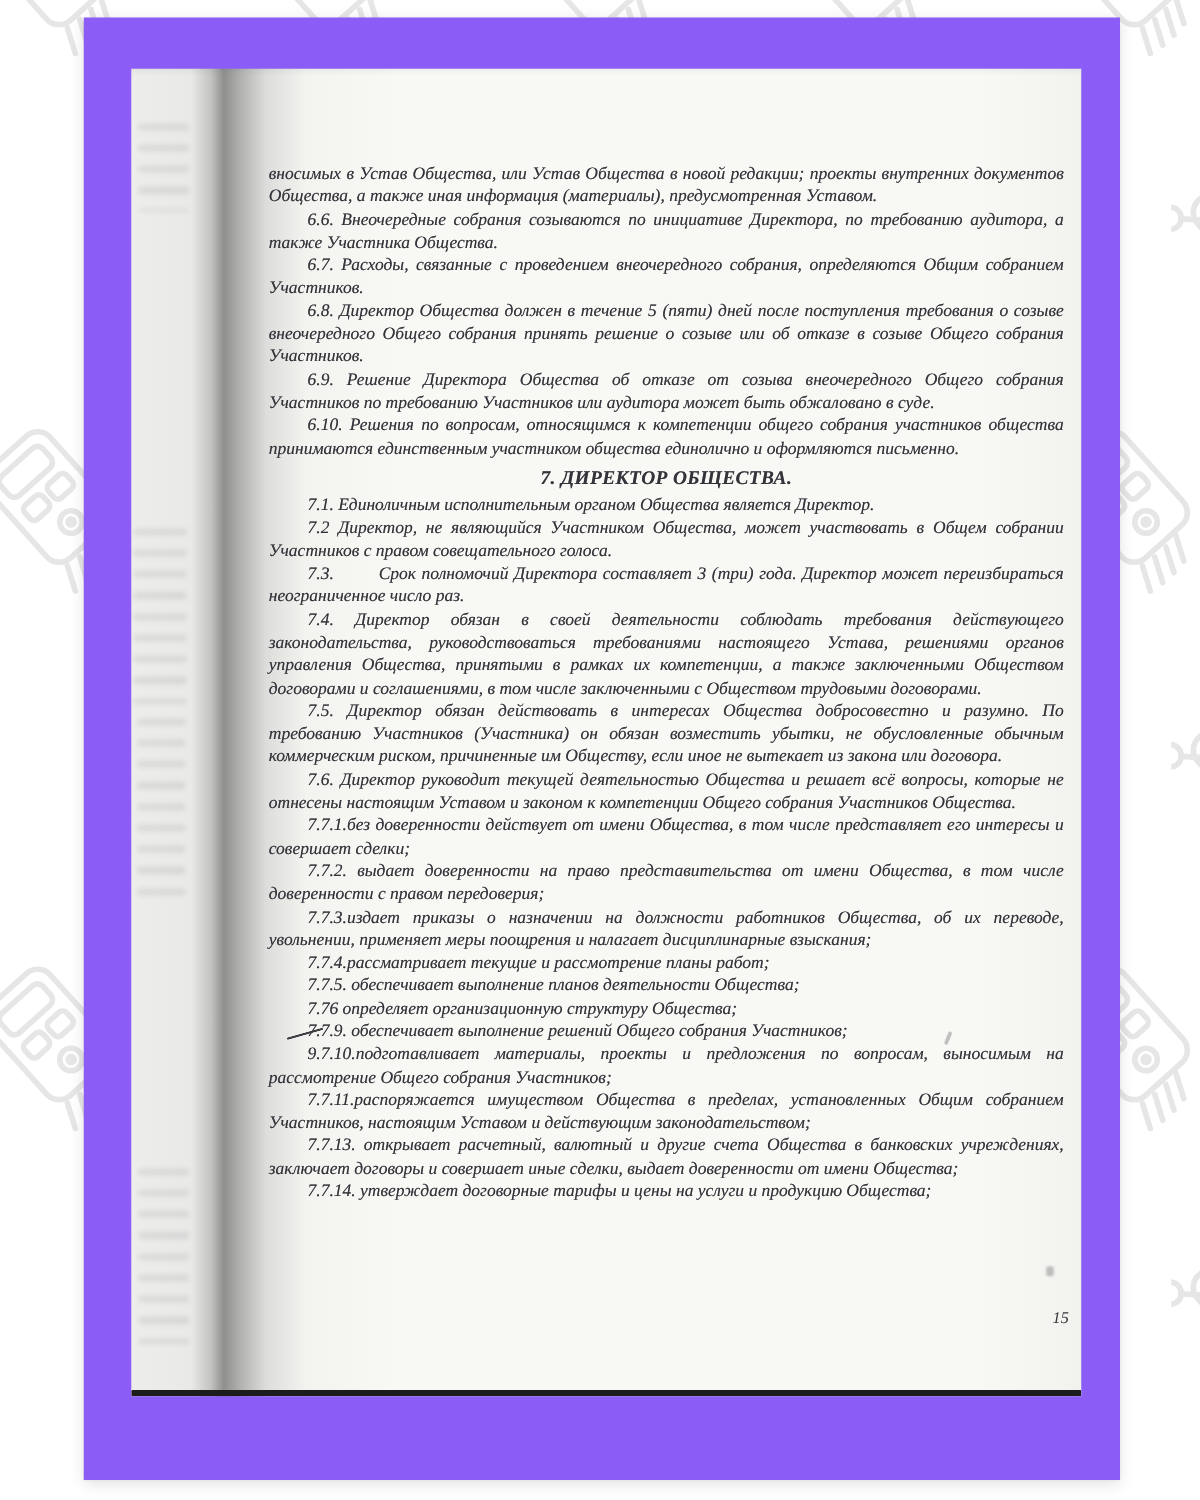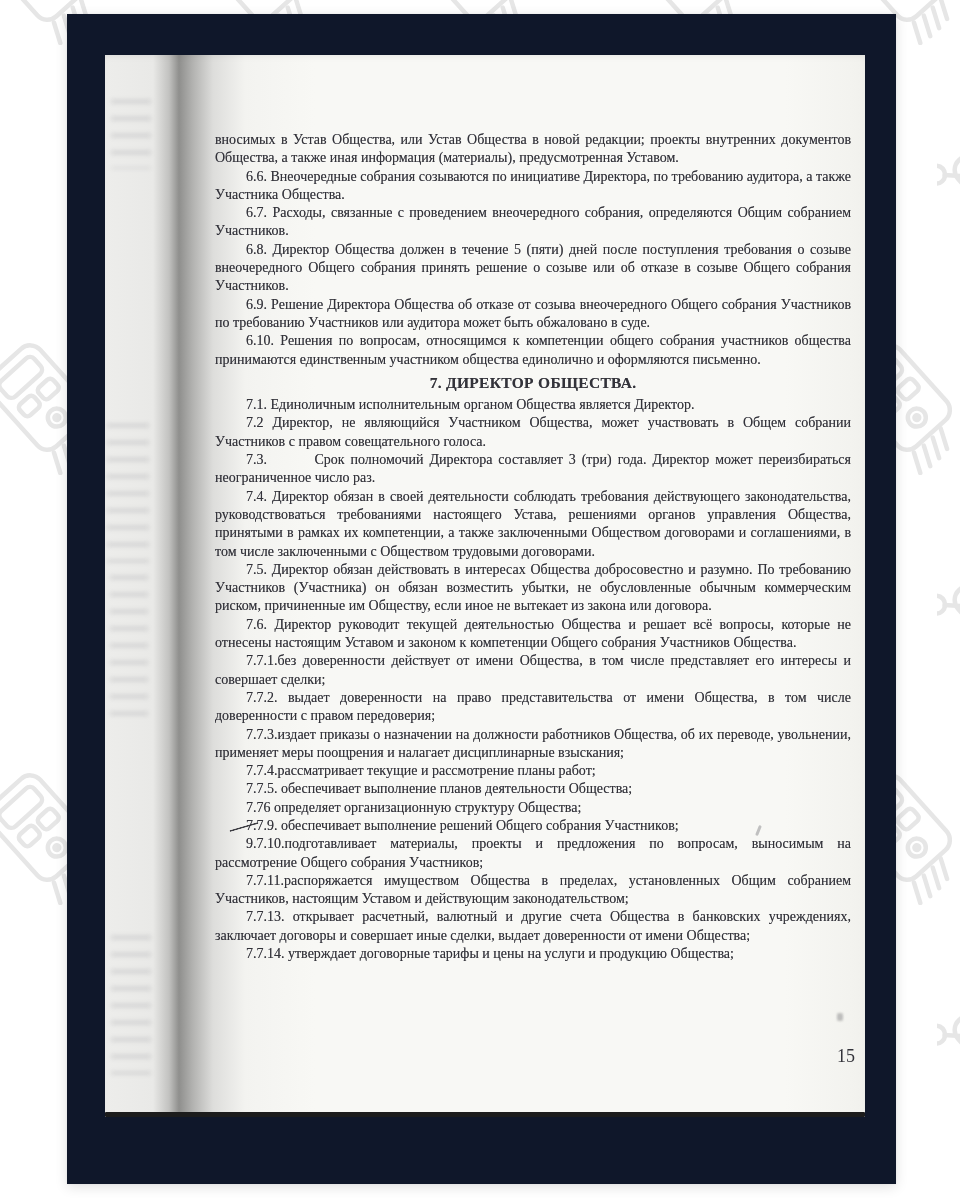--- a/index.html
+++ b/index.html
@@ -7,22 +7,23 @@
     width:960px;height:1200px;position:relative;overflow:hidden;
     background:#ffffff;
     font-family:"Liberation Serif","DejaVu Serif",serif;
   }
   
   .watermark-layer{position:absolute;inset:0;z-index:0;}
   .wm-icon{position:absolute;width:150px;height:150px;}
   
   .photo-card{
     position:absolute;left:67px;top:14px;width:829px;height:1170px;
-    background:#0f172a;z-index:1;
+    background:#8b5cf6;z-index:1;
     box-shadow:0 3px 12px rgba(0,0,0,.12), 0 0 2px rgba(0,0,0,.07);
+    font-style:italic;
   }
   
   .scan{
     position:absolute;left:38px;top:41px;width:760px;height:1062px;
     background:linear-gradient(90deg,
       #ededeb 0px, #e9e9e7 48px, #c2c2c0 64px, #8f8f8d 74px,
       #b3b3b1 88px, #dddddb 108px, #f3f3f0 140px, #f8f8f5 210px,
       #f8f8f5 680px, #f3f3ef 745px, #f1f1ed 760px);
     box-shadow:inset 0 4px 8px -5px rgba(0,0,0,.12);
     overflow:hidden;
@@ -56,21 +57,21 @@
     text-align:center;text-indent:0;font-weight:bold;
     font-size:15.5px;letter-spacing:.3px;margin:5px 0 4px 0;
   }
   .tick{
     position:absolute;left:14px;top:9px;width:30px;height:0;
     border-top:2.4px solid #3c3c42;transform:rotate(-16deg);
     border-radius:2px;
   }
   .page-number{
     margin-top:9px;text-align:right;padding-right:10px;
-    font-size:18px;color:#33333a;
+    font-size:13px;color:#33333a;
   }
 </style>
 </head>
 <body>
 
 <div class="watermark-layer">
     <div class="wm-icon" style="left: -30px; top: -105px;">
 <svg width="150" height="150" viewBox="0 0 100 100" xmlns="http://www.w3.org/2000/svg">
   <g transform="rotate(-42 50 50)" stroke="#e6e6e6" stroke-width="3" fill="none" stroke-linecap="round">
     <rect x="26" y="14" width="44" height="64" rx="9"></rect>

